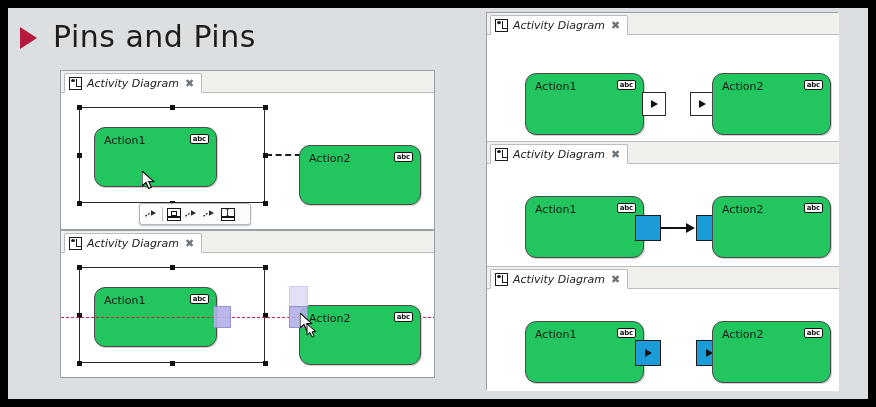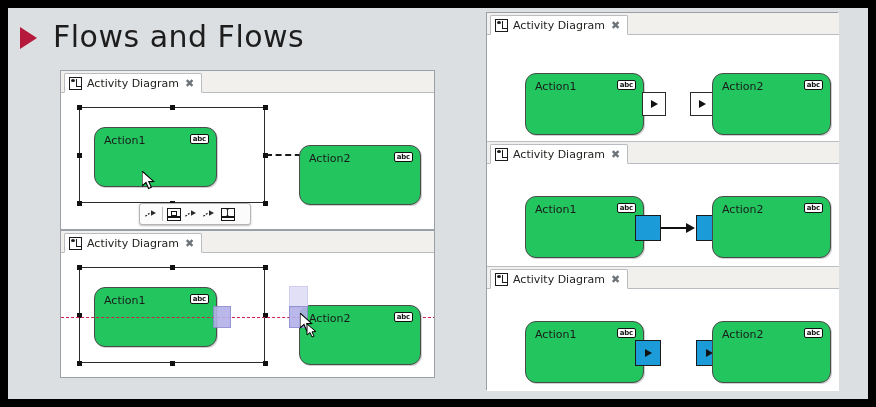--- a/index.html
+++ b/index.html
@@ -25,21 +25,21 @@
     margin-top:2px;
   }
   .heading-text{
     font-size:30px;color:#1d1d1d;font-family:"DejaVu Sans", sans-serif;
     letter-spacing:0.5px;line-height:1;
   }
   
   .panel{position:absolute;background:#ffffff;border:1px solid #9aa0a6;box-sizing:border-box;}
   .tabstrip{
     position:relative;height:22px;background:#f1f0ed;
-    border-bottom:1px solid #b9bcc0;box-sizing:border-box;
+    border-bottom:1px solid #b9bcc0;box-sizing:border-box;font-style:italic;
   }
   .tab{
     position:absolute;left:3px;top:2px;height:20px;
     display:flex;align-items:center;gap:5px;padding:0 7px 0 4px;
     background:#ffffff;border:1px solid #b9bcc0;border-bottom:1px solid #ffffff;
     box-sizing:border-box;border-radius:2px 2px 0 0;
   }
   .tab-ico{
     width:13px;height:13px;border:1.4px solid #1b1b1b;background:#ffffff;
     position:relative;box-sizing:border-box;flex:none;
@@ -147,21 +147,21 @@
   
   .rgroup{position:absolute;background:#ffffff;border:1px solid #9aa0a6;box-sizing:border-box;}
 </style>
 </head>
 <body>
 
 <div class="frame">
 
   <div class="heading">
     <div class="bullet-tri"></div>
-    <div class="heading-text">Flows and Flows</div>
+    <div class="heading-text">Pins and Pins</div>
   </div>
 
   <div class="panel" style="left:52px;top:62px;width:375px;height:160px;">
     <div class="tabstrip">
       <div class="tab">
         <span class="tab-ico"></span>
         <span class="tab-label">Activity Diagram</span>
         <span class="tab-close">✖</span>
       </div>
     </div>

